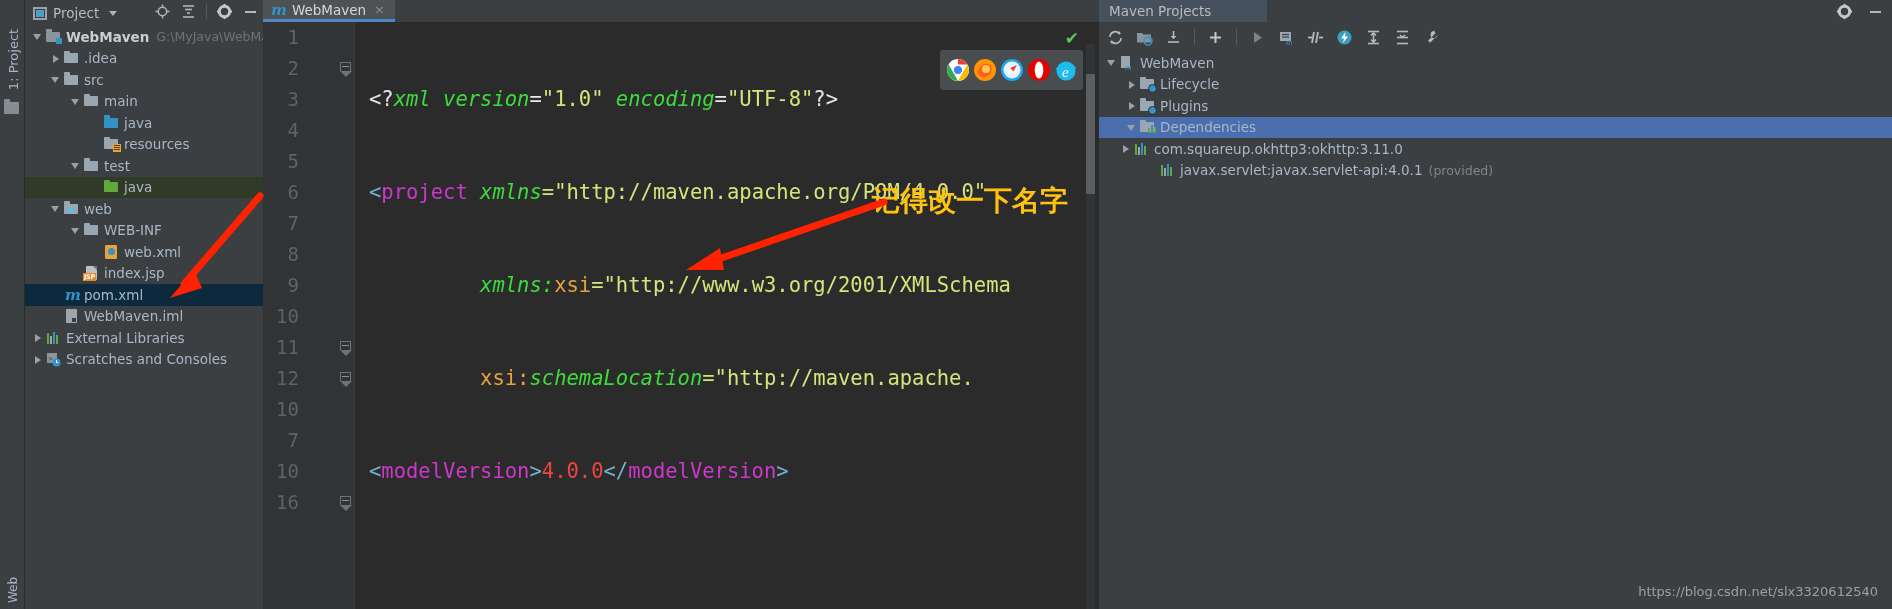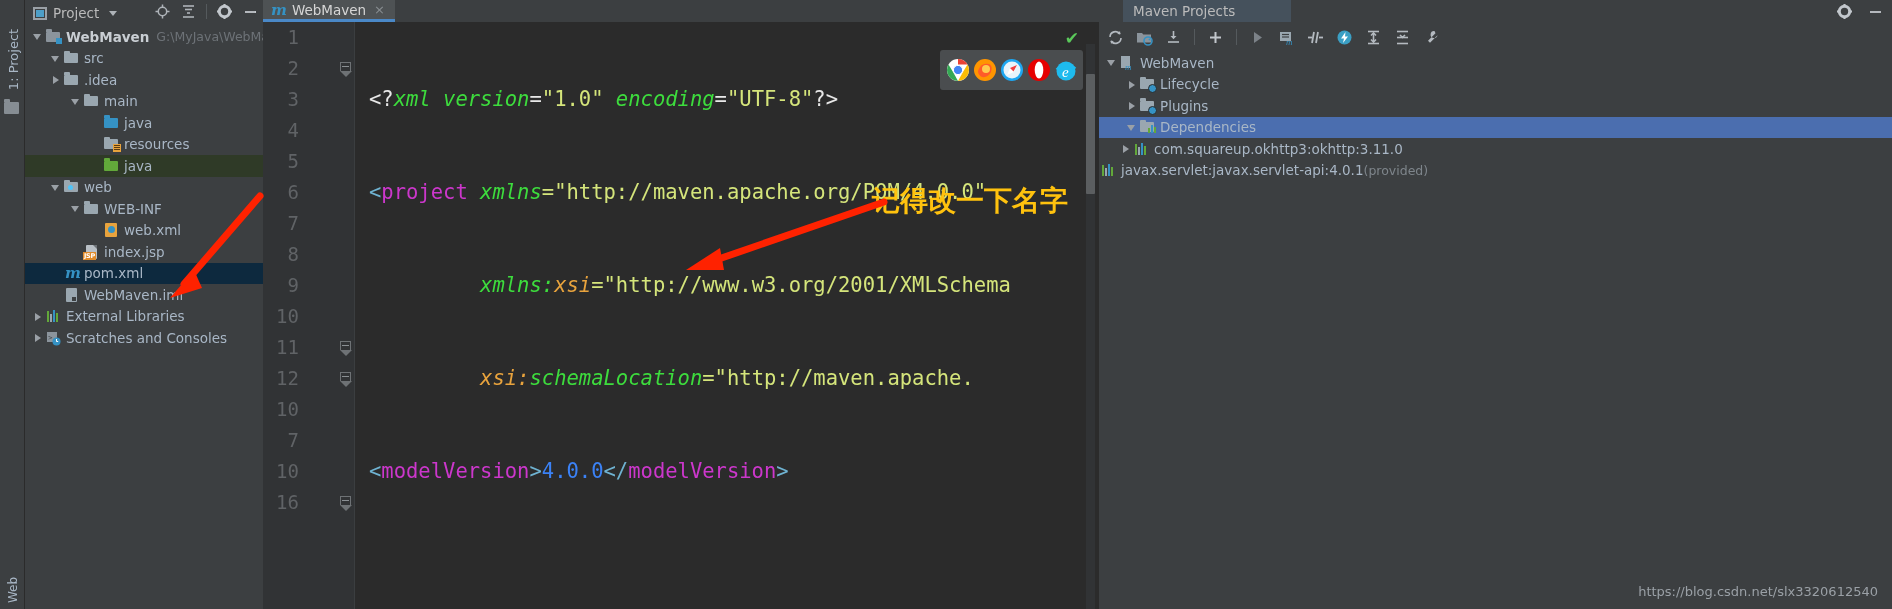--- a/index.html
+++ b/index.html
@@ -143,56 +143,56 @@
     content:""; position:absolute; left:1px; top:3px; width:7px; height:1px; background:#8a8f93;
   }
   .codelines {
     position:absolute; left:92px; top:0; right:0; bottom:0;
     font-family:"DejaVu Sans Mono","Liberation Mono",monospace;
     font-size:20.5px; line-height:31px; white-space:pre; color:#a9b7c6;
   }
   .cl { height:31px; position:relative; padding-left:14px; }
   .t-br { color:#6fb3d2; }
   .t-tag { color:#cc37cc; }
-  .t-txt { color:#3b82f6; }
+  .t-txt { color:#ef4444; }
   .t-attr { color:#3ddc3d; font-style:italic; }
-  .t-ns { color:#e8a33d; font-style:italic; }
+  .t-ns { color:#e8a33d; }
   .t-str { color:#d5e57b; }
   .t-prolog { color:#e8e8e8; }
 
   .checkmark { position:absolute; right:20px; top:6px; color:#5ac85a; font-size:17px; font-weight:bold; }
   .browser-pop {
     position:absolute; right:16px; top:28px; width:143px; height:40px;
     background:#4a4d4f; border-radius:3px; display:flex; align-items:center;
     justify-content:space-around; padding:0 4px;
   }
   .bico { width:24px; height:24px; border-radius:50%; position:relative; }
   .scrollbar {
     position:absolute; right:4px; top:52px; width:9px; height:120px;
     background:#5b5e60; border-radius:1px;
   }
   .scrolltrough { position:absolute; right:4px; top:22px; bottom:0; width:9px; background:#313335;}
 
   
   .mvn { position:absolute; left:1099px; top:0; right:0; height:609px; background:#3c3f41; }
   .mvn-hdr {
-    height:22px; background:#4b5museum; position:relative;margin-left:24px;
+    height:22px; background:#4b5museum; position:relative;
   }
   .mvn-hdr {
     height:22px; background:#45515c; display:flex; align-items:center; padding-left:10px;
     color:#bbbbbb; font-size:13.5px; position:relative;
   }
   .mvn-hdr .rest { position:absolute; left:168px; top:0; right:0; height:22px; background:#3c3f41; }
   .mvn-hdr .hicons { position:absolute; right:8px; top:3px; display:flex; gap:14px; z-index:2;}
   .mvn-tb { height:30px; background:#3c3f41; display:flex; align-items:center; padding-left:8px; gap:12px; }
   .mvn-tb .sep { width:1px; height:16px; background:#555a5d; }
   .mvn-tree { position:absolute; left:0; top:52px; right:0; bottom:0; }
   .mrow { height:21.5px; display:flex; align-items:center; font-size:13.5px; color:#a9b7c6; white-space:nowrap; }
   .mrow.sel { background:#4b6eaf; }
-  .mrow .prov { color:#7e858b; font-size:12.5px; }
+  .mrow .prov { color:#7e858b; margin-left:6px; font-size:12.5px; }
 
   
   .cn-note {
     position:absolute; color:#ffc20e; font-size:28px; font-weight:bold;
     font-family:"DejaVu Sans","Liberation Sans",sans-serif; white-space:nowrap;
   }
   .arrow-svg { position:absolute; pointer-events:none; }
   .watermark {
     position:absolute; right:14px; bottom:10px; color:#9aa0a6; font-size:13px;
   }
@@ -263,33 +263,33 @@
       <span class="arrow d"></span>
       <span class="ic">
           <span class="fold dk"></span>
           <span class="badge-sq"></span>
         </span>
       <span class="tlabel bold">WebMaven</span>
       <span class="tpath">G:\MyJava\WebMave</span>
     </div>
 
     <div class="trow" style="padding-left:24px">
+      <span class="arrow r"></span>
+      <span class="ic">
+          <span class="fold"></span>
+        </span>
+      <span class="tlabel">.idea</span>
+    </div>
+
+    <div class="trow" style="padding-left:24px">
       <span class="arrow d"></span>
       <span class="ic">
           <span class="fold"></span>
         </span>
       <span class="tlabel">src</span>
-    </div>
-
-    <div class="trow" style="padding-left:24px">
-      <span class="arrow r"></span>
-      <span class="ic">
-          <span class="fold"></span>
-        </span>
-      <span class="tlabel">.idea</span>
     </div>
 
     <div class="trow" style="padding-left:44px">
       <span class="arrow d"></span>
       <span class="ic">
           <span class="fold"></span>
         </span>
       <span class="tlabel">main</span>
     </div>
 
@@ -301,20 +301,27 @@
     </div>
 
     <div class="trow" style="padding-left:77px">
       <span class="ic">
           <span class="fold"></span>
           <span class="badge-bars"></span>
         </span>
       <span class="tlabel">resources</span>
     </div>
 
+    <div class="trow" style="padding-left:44px">
+      <span class="arrow d"></span>
+      <span class="ic">
+          <span class="fold"></span>
+        </span>
+      <span class="tlabel">test</span>
+    </div>
 
     <div class="trow green" style="padding-left:77px">
       <span class="ic">
           <span class="fold green"></span>
         </span>
       <span class="tlabel">java</span>
     </div>
 
     <div class="trow" style="padding-left:24px">
       <span class="arrow d"></span>
@@ -651,21 +658,21 @@
         <span class="ic">
           <span class="lib-ico">
             <i style="left:0;height:11px;background:#62a83a"></i>
             <i style="left:3px;height:8px;background:#9aa7b0"></i>
             <i style="left:6px;height:12px;background:#3592c4"></i>
             <i style="left:9px;height:9px;background:#62a83a"></i>
           </span>
         </span>
         <span class="tlabel">com.squareup.okhttp3:okhttp:3.11.0</span>
       </div>
-      <div class="mrow" style="">
+      <div class="mrow" style="padding-left:59px">
         <span class="ic">
           <span class="lib-ico">
             <i style="left:0;height:11px;background:#62a83a"></i>
             <i style="left:3px;height:8px;background:#9aa7b0"></i>
             <i style="left:6px;height:12px;background:#3592c4"></i>
             <i style="left:9px;height:9px;background:#62a83a"></i>
           </span>
         </span>
         <span class="tlabel">javax.servlet:javax.servlet-api:4.0.1</span>
         <span class="prov">(provided)</span>

